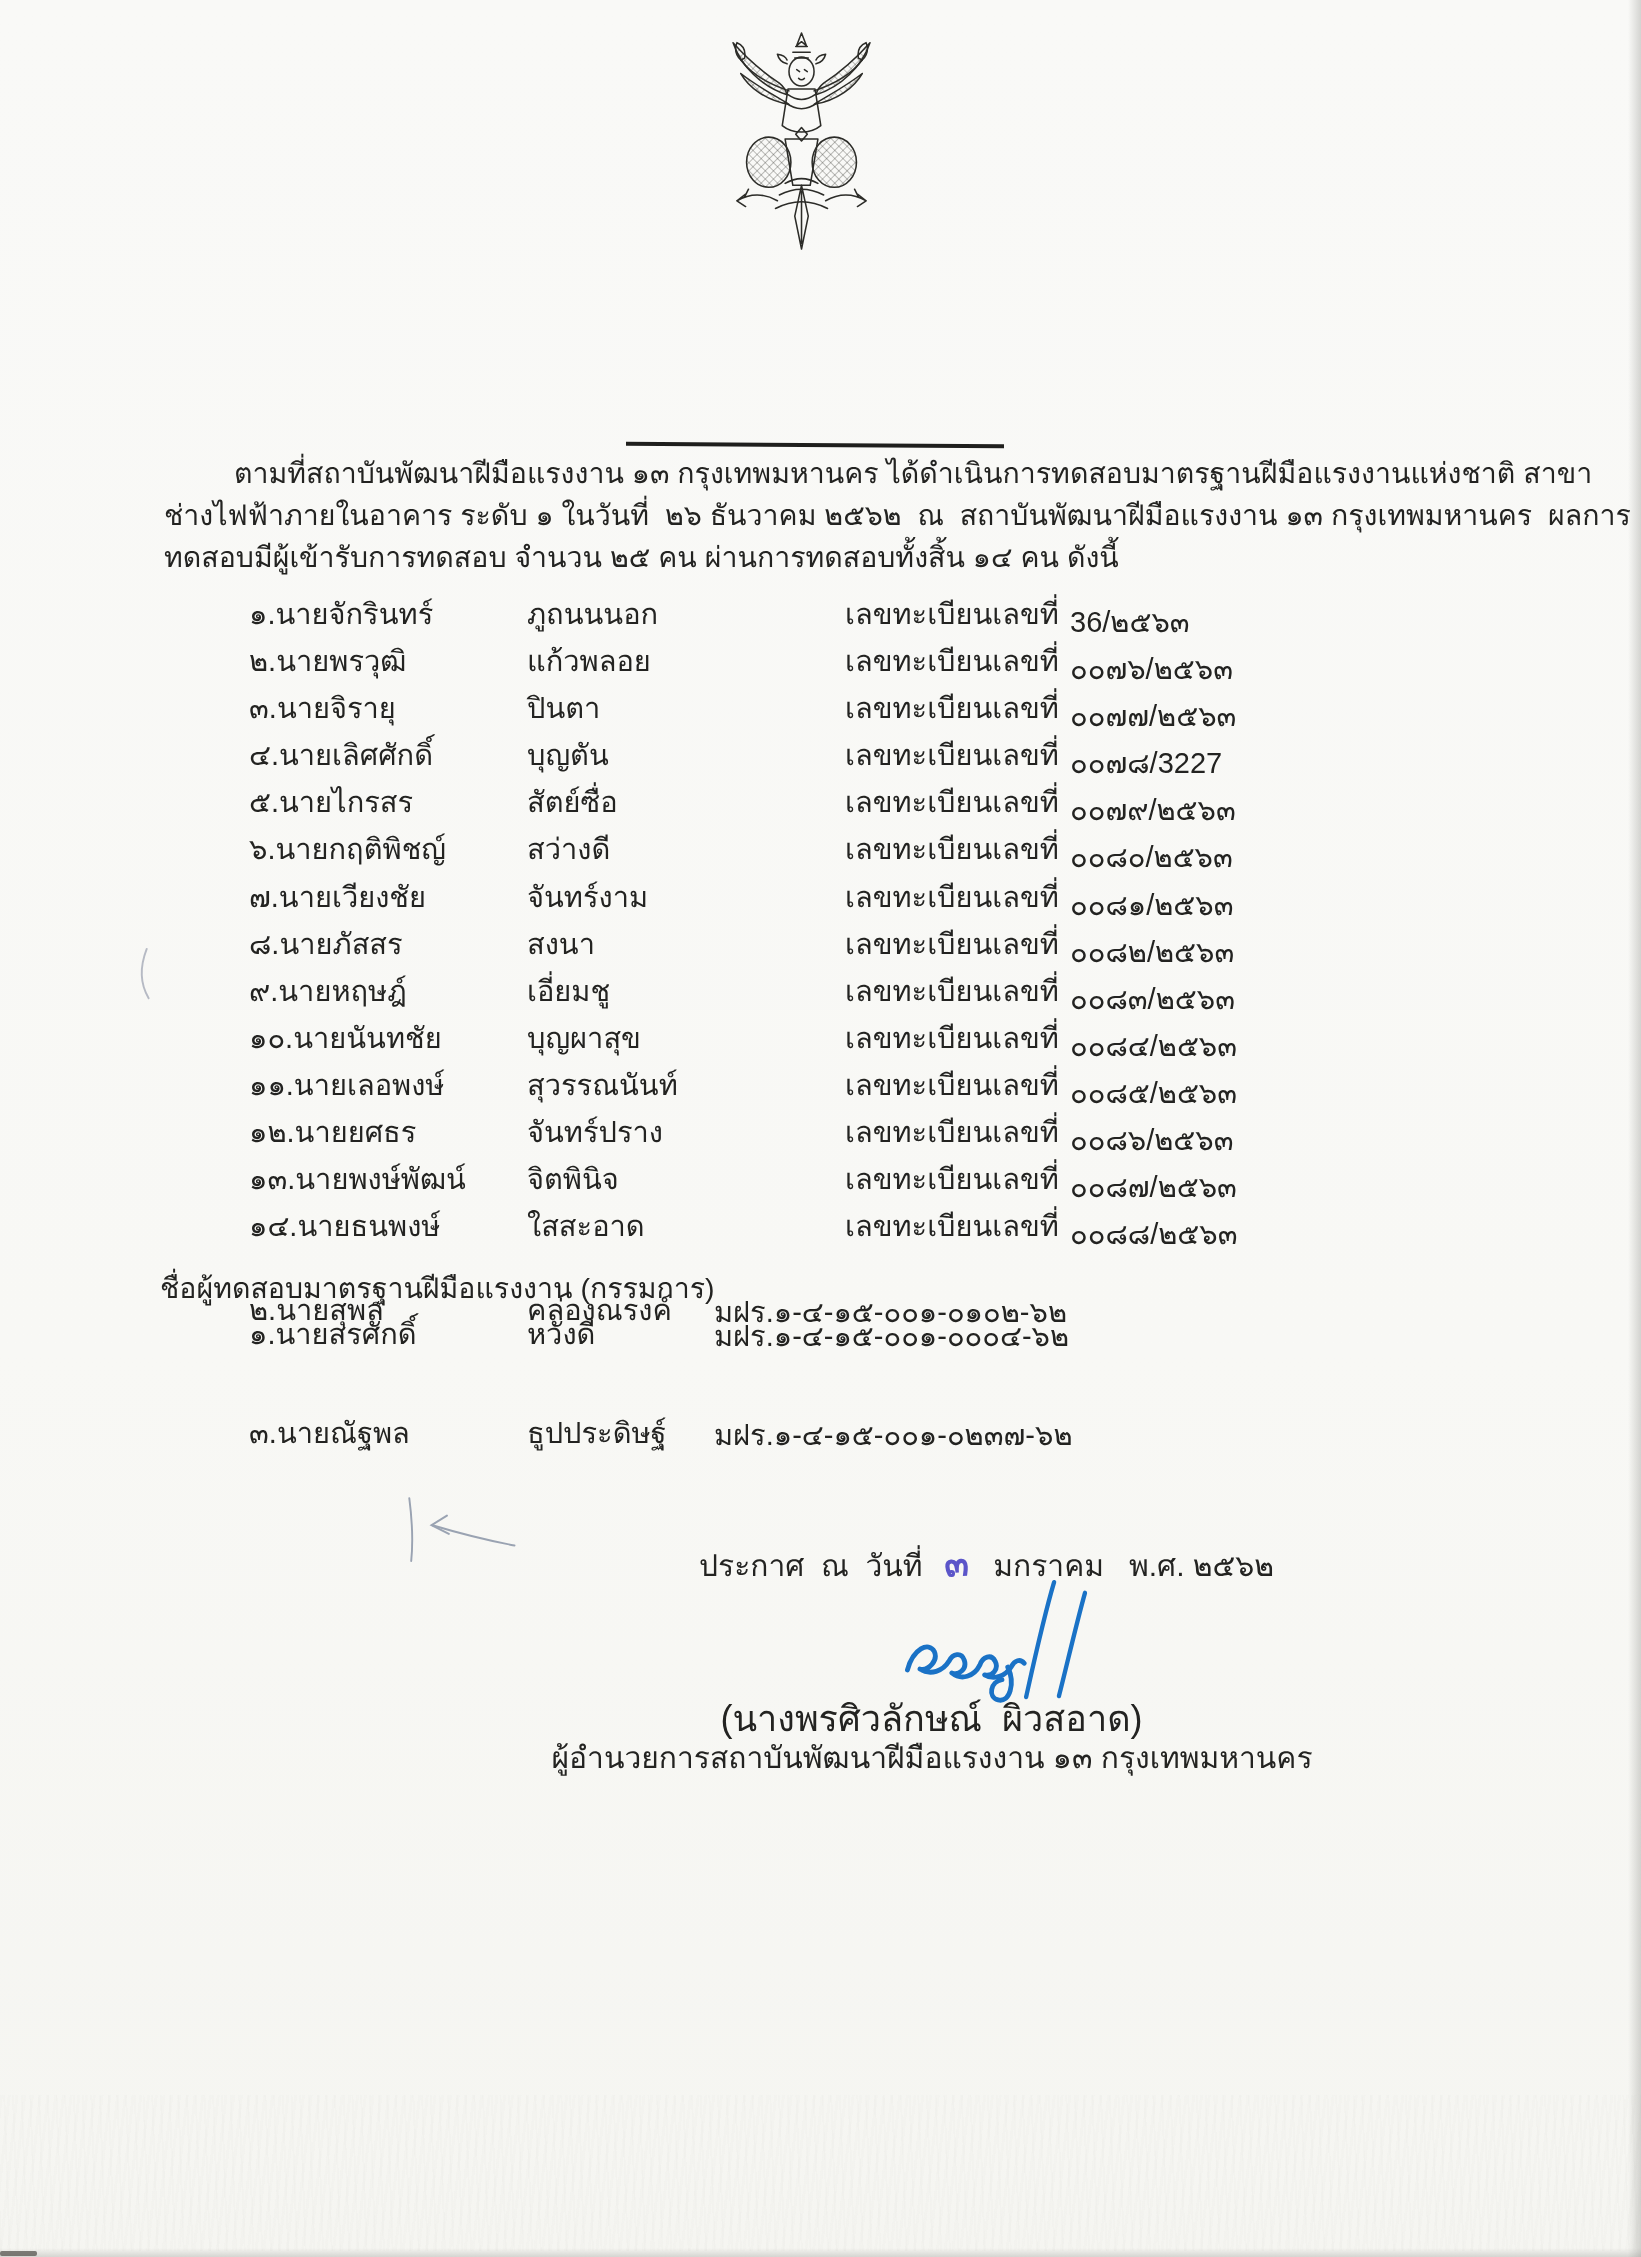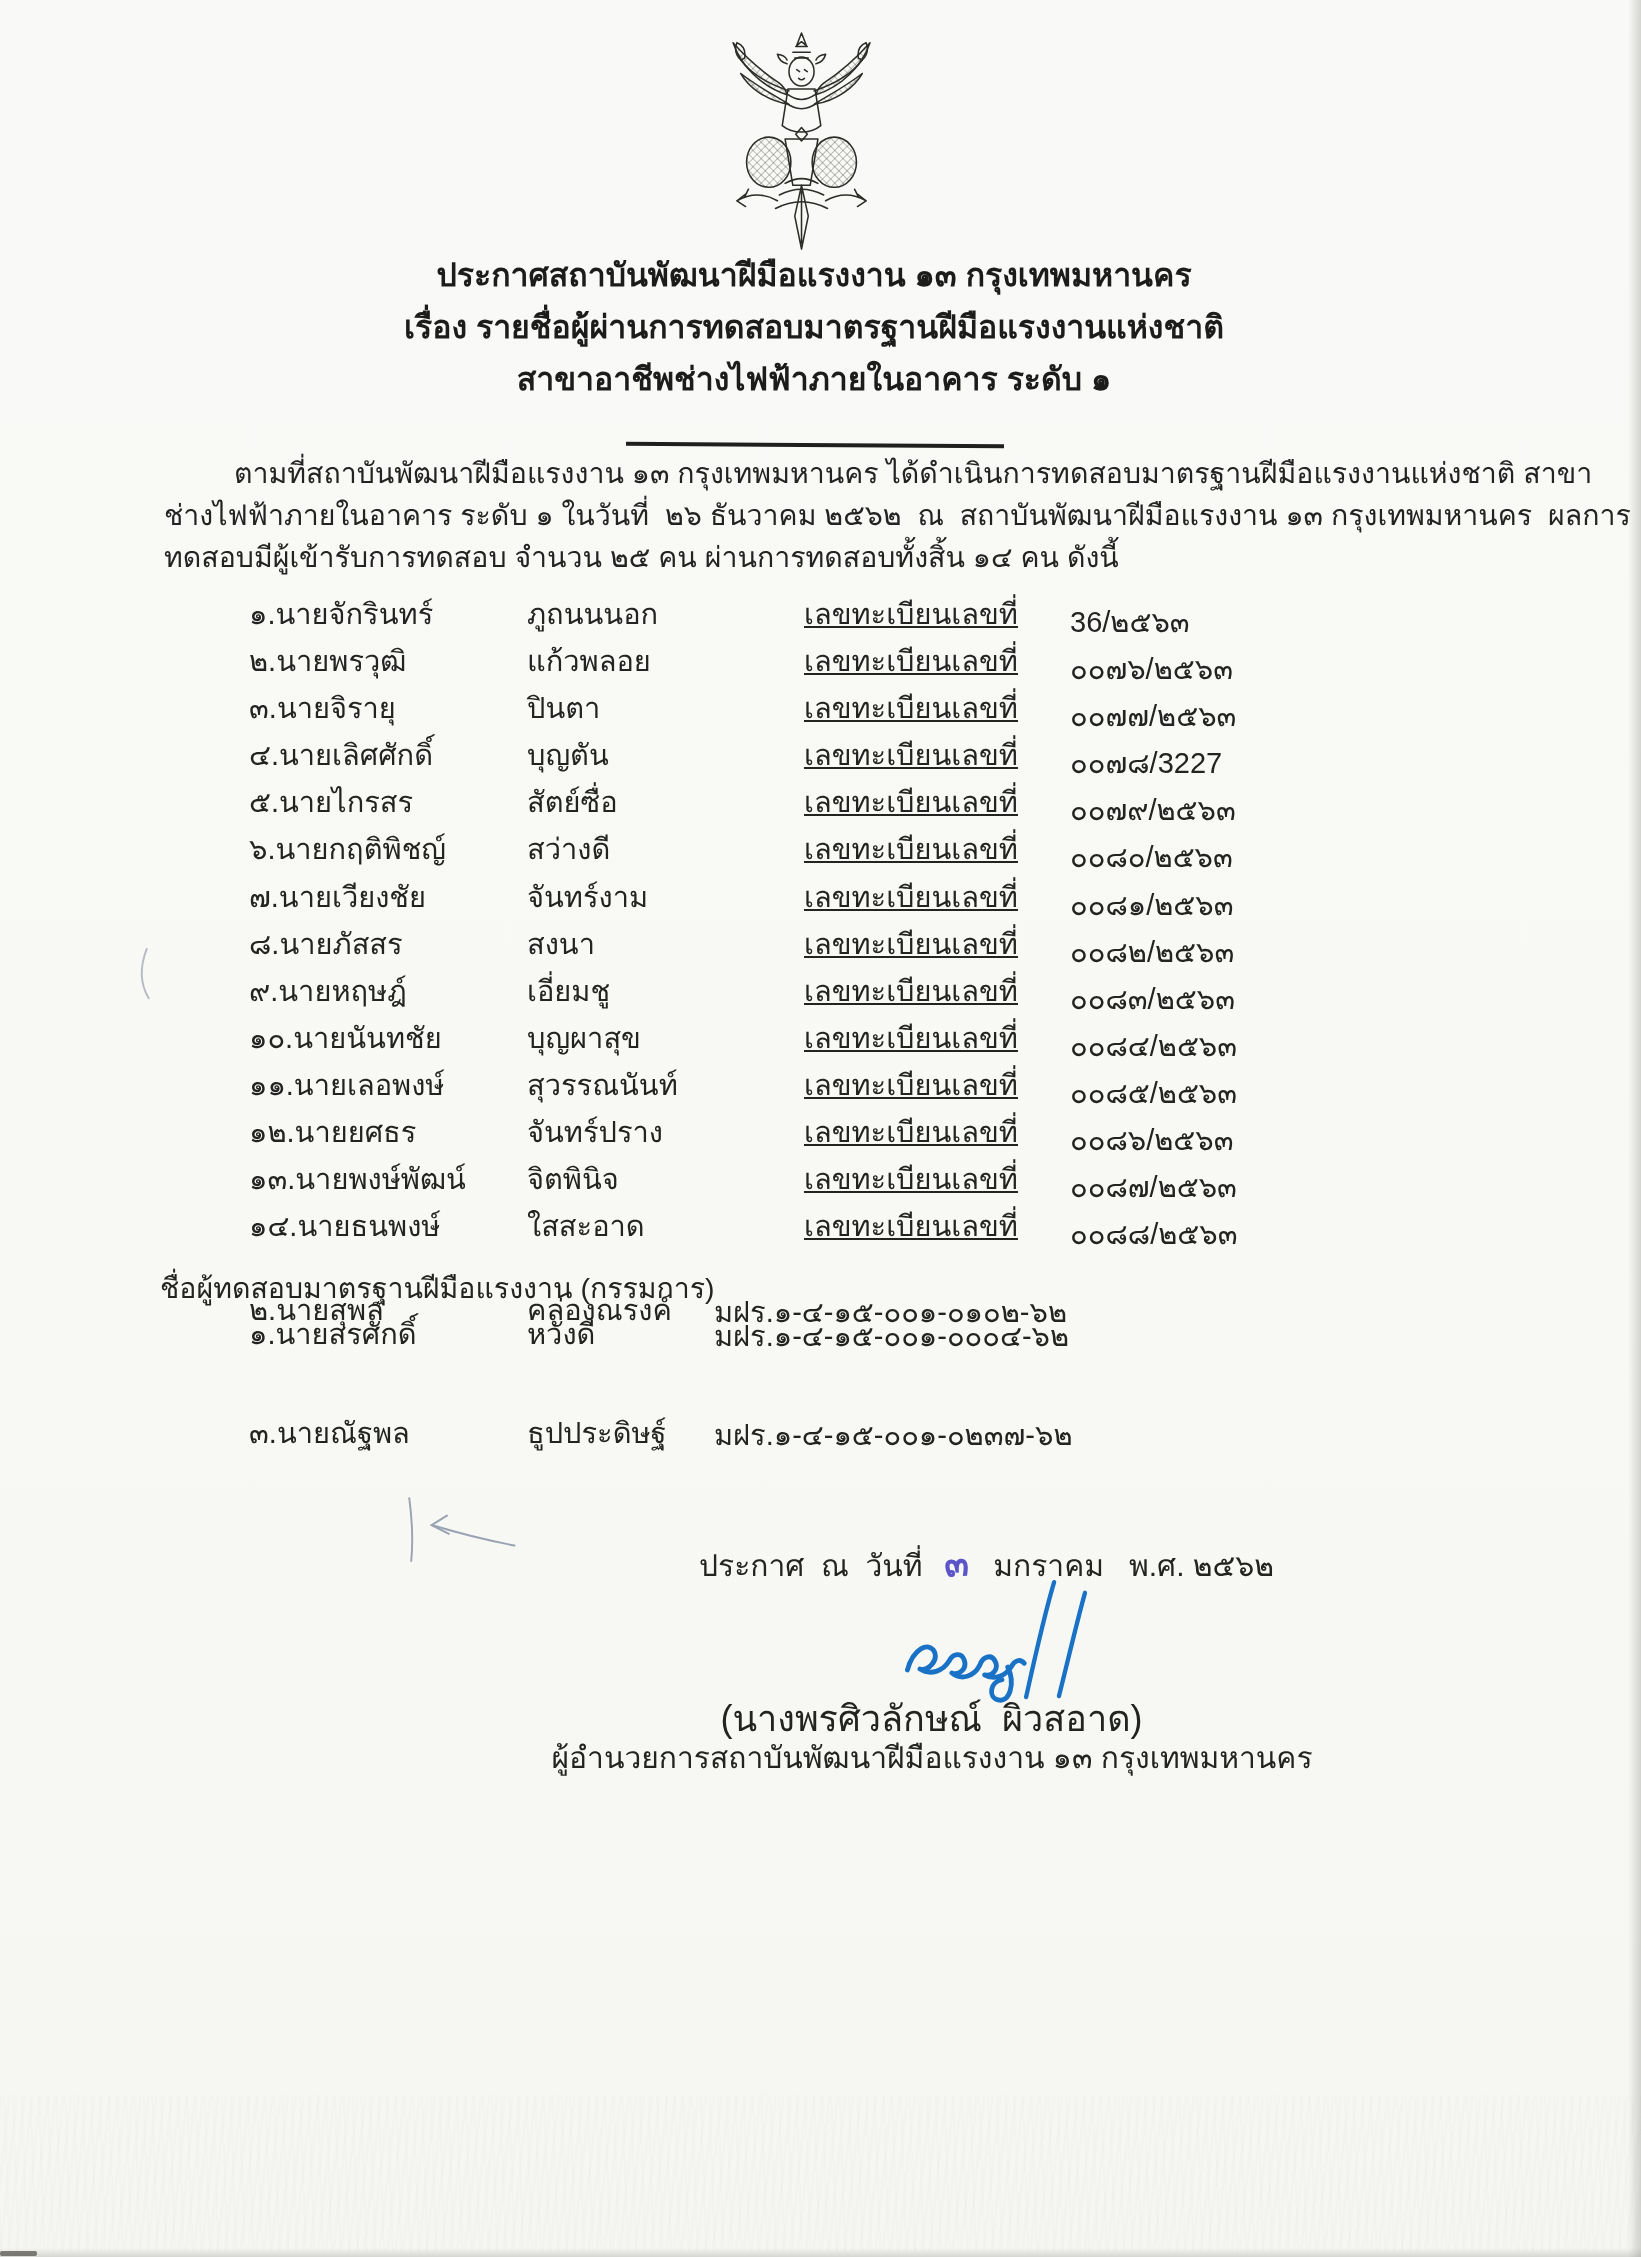--- a/index.html
+++ b/index.html
@@ -17,21 +17,21 @@
   .title-rule{left:626px;top:443px;width:378px;height:3.9px;background:#1f1f1d;transform:rotate(0.35deg);}
   
   .intro{left:164px;top:452px;width:1352px;font-size:28.5px;line-height:42px;color:#232321;}
   .intro .line{white-space:pre;}
   .intro .line.indent{padding-left:70px;}
   
   .row{position:absolute;left:0;width:1641px;height:47px;font-size:29px;line-height:47px;color:#232321;}
   .cell{position:absolute;white-space:pre;}
   .c-name{left:249px;}
   .c-surname{left:527px;}
-  .c-reglabel{left:804px;text-decoration:underline;}
+  .c-reglabel{left:845px;}
   .c-regno{left:1070px;top:7.7px;}
   
   .committee-head{left:160px;top:1265px;font-size:28.5px;color:#232321;white-space:pre;}
   .crow{position:absolute;left:0;width:1371px;height:49px;font-size:29px;line-height:49px;color:#232321;}
   .c-cert{left:714px;top:1.9px;}
   
   .date-line{left:699px;top:1544px;height:44px;font-size:30px;line-height:44px;display:flex;align-items:flex-start;color:#232321;}
   .date-part{white-space:pre;}
   .hand-day{color:#5b55c9;font-size:36px;line-height:39px;margin:0 25px 0 21px;transform:rotate(-4deg);font-weight:bold;}
   
@@ -88,25 +88,20 @@
         <path d="M80,158 Q97,148 114,158 M74,170 Q97,158 120,170 M70,184 Q97,170 124,184"></path>
 
         <path d="M72,176 C58,168 44,168 30,176 M30,176 l9,-7 M30,176 l9,6 M38,172 l4,-8"></path>
         <path d="M122,176 C136,168 150,168 164,176 M164,176 l-9,-7 M164,176 l-9,6 M156,172 l-4,-8"></path>
 
         <path d="M97,160 L104,192 L97,226 L90,192 Z M97,166 V220"></path>
       </g>
     </svg>
   </div>
 
-  <div class="abs title-block">
-    <div>ประกาศสถาบันพัฒนาฝีมือแรงงาน ๑๓ กรุงเทพมหานคร</div>
-    <div>เรื่อง รายชื่อผู้ผ่านการทดสอบมาตรฐานฝีมือแรงงานแห่งชาติ</div>
-    <div>สาขาอาชีพช่างไฟฟ้าภายในอาคาร ระดับ ๑</div>
-  </div>
   <div class="abs title-rule"></div>
 
   <div class="abs intro">
     <div class="line indent">ตามที่สถาบันพัฒนาฝีมือแรงงาน ๑๓ กรุงเทพมหานคร ได้ดำเนินการทดสอบมาตรฐานฝีมือแรงงานแห่งชาติ สาขา</div>
     <div class="line">ช่างไฟฟ้าภายในอาคาร ระดับ ๑ ในวันที่  ๒๖ ธันวาคม ๒๕๖๒  ณ  สถาบันพัฒนาฝีมือแรงงาน ๑๓ กรุงเทพมหานคร  ผลการ</div>
     <div class="line">ทดสอบมีผู้เข้ารับการทดสอบ จำนวน ๒๕ คน ผ่านการทดสอบทั้งสิ้น ๑๔ คน ดังนี้</div>
   </div>
 
   <div>
 

